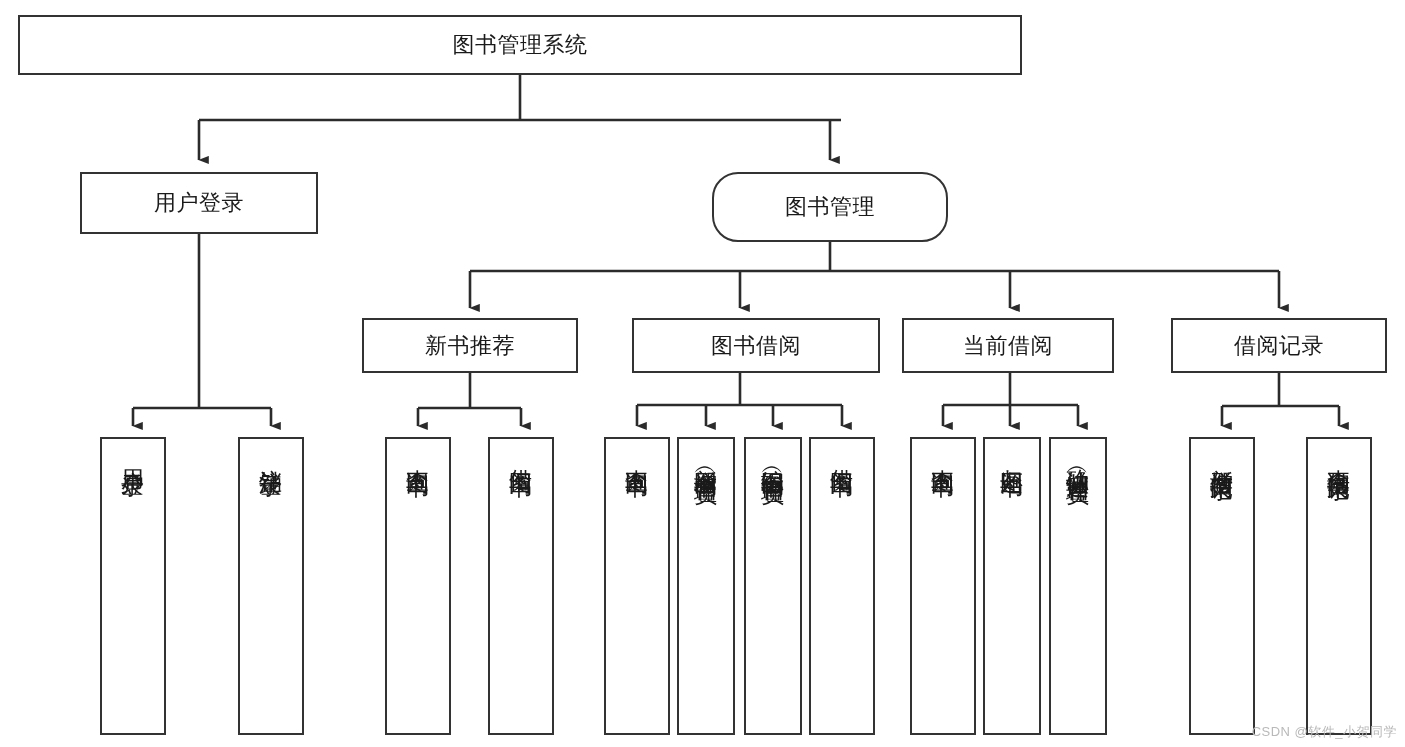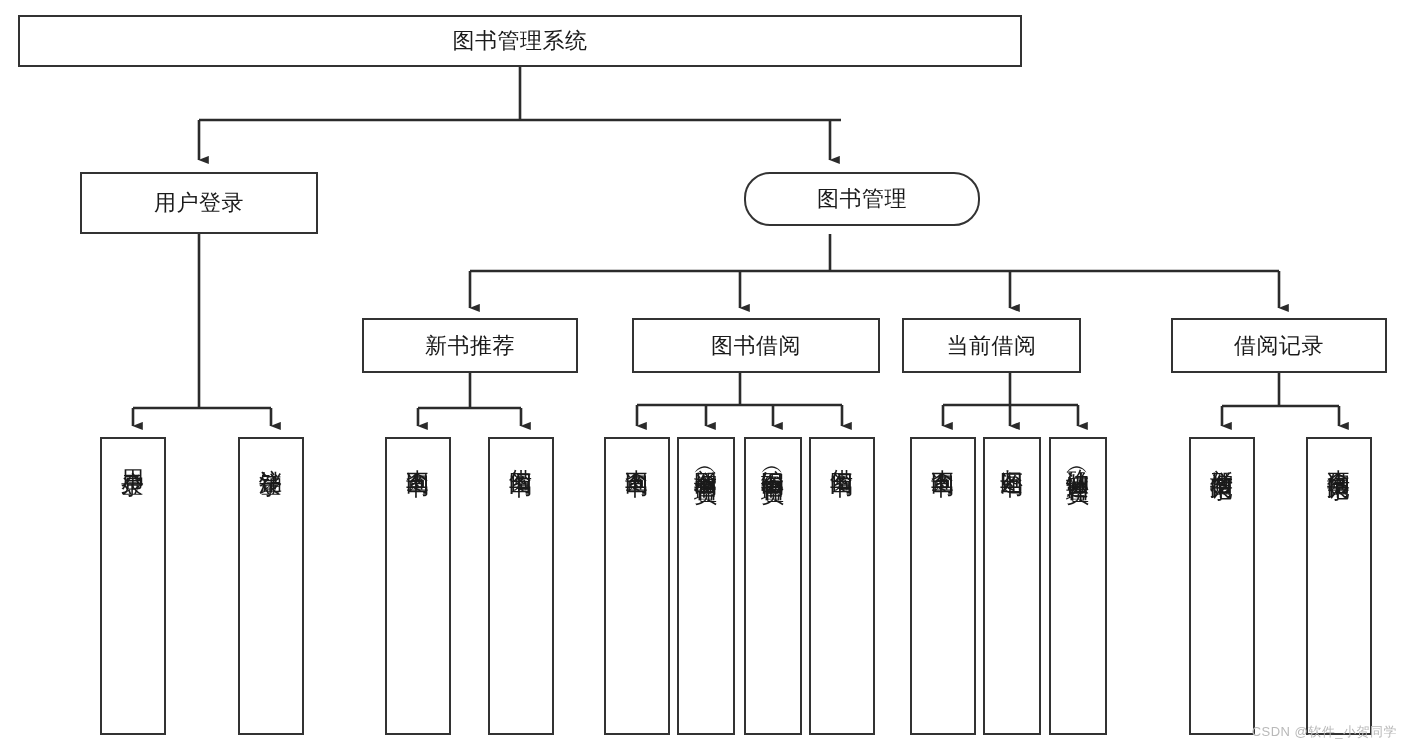--- a/index.html
+++ b/index.html
@@ -121,38 +121,38 @@
       <path d="M1010,405 L1010,426" marker-end="url(#arrow)"></path>
       <path d="M1078,405 L1078,426" marker-end="url(#arrow)"></path>
 
       <path d="M1279,373 L1279,406"></path>
       <path d="M1222,406 L1339,406"></path>
       <path d="M1222,406 L1222,426" marker-end="url(#arrow)"></path>
       <path d="M1339,406 L1339,426" marker-end="url(#arrow)"></path>
     </g>
   </svg>
 
-  <div class="node root horiz" style="left:18px; top:15px; width:1004px; height:52px;">
+  <div class="node root horiz" style="left:18px; top:15px; width:1004px; height:60px;">
     <span class="node-label">图书管理系统</span>
   </div>
 
   <div class="node horiz" style="left:80px; top:172px; width:238px; height:62px;">
     <span class="node-label">用户登录</span>
   </div>
-  <div class="node horiz" style="left:744px; top:172px; width:236px; height:54px;border-radius:26px;">
+  <div class="node horiz" style="left:712px; top:172px; width:236px; height:70px;border-radius:26px;">
     <span class="node-label">图书管理</span>
   </div>
 
   <div class="node horiz" style="left:362px; top:318px; width:216px; height:55px;">
     <span class="node-label">新书推荐</span>
   </div>
   <div class="node horiz" style="left:632px; top:318px; width:248px; height:55px;">
     <span class="node-label">图书借阅</span>
   </div>
-  <div class="node horiz" style="left:902px; top:318px; width:179px; height:55px;">
+  <div class="node horiz" style="left:902px; top:318px; width:212px; height:55px;">
     <span class="node-label">当前借阅</span>
   </div>
   <div class="node horiz" style="left:1171px; top:318px; width:216px; height:55px;">
     <span class="node-label">借阅记录</span>
   </div>
 
   <div class="node vert" style="left:100px; top:437px; width:66px; height:298px;">
     <span class="node-label">用户登录</span>
   </div>
   <div class="node vert" style="left:238px; top:437px; width:66px; height:298px;">

